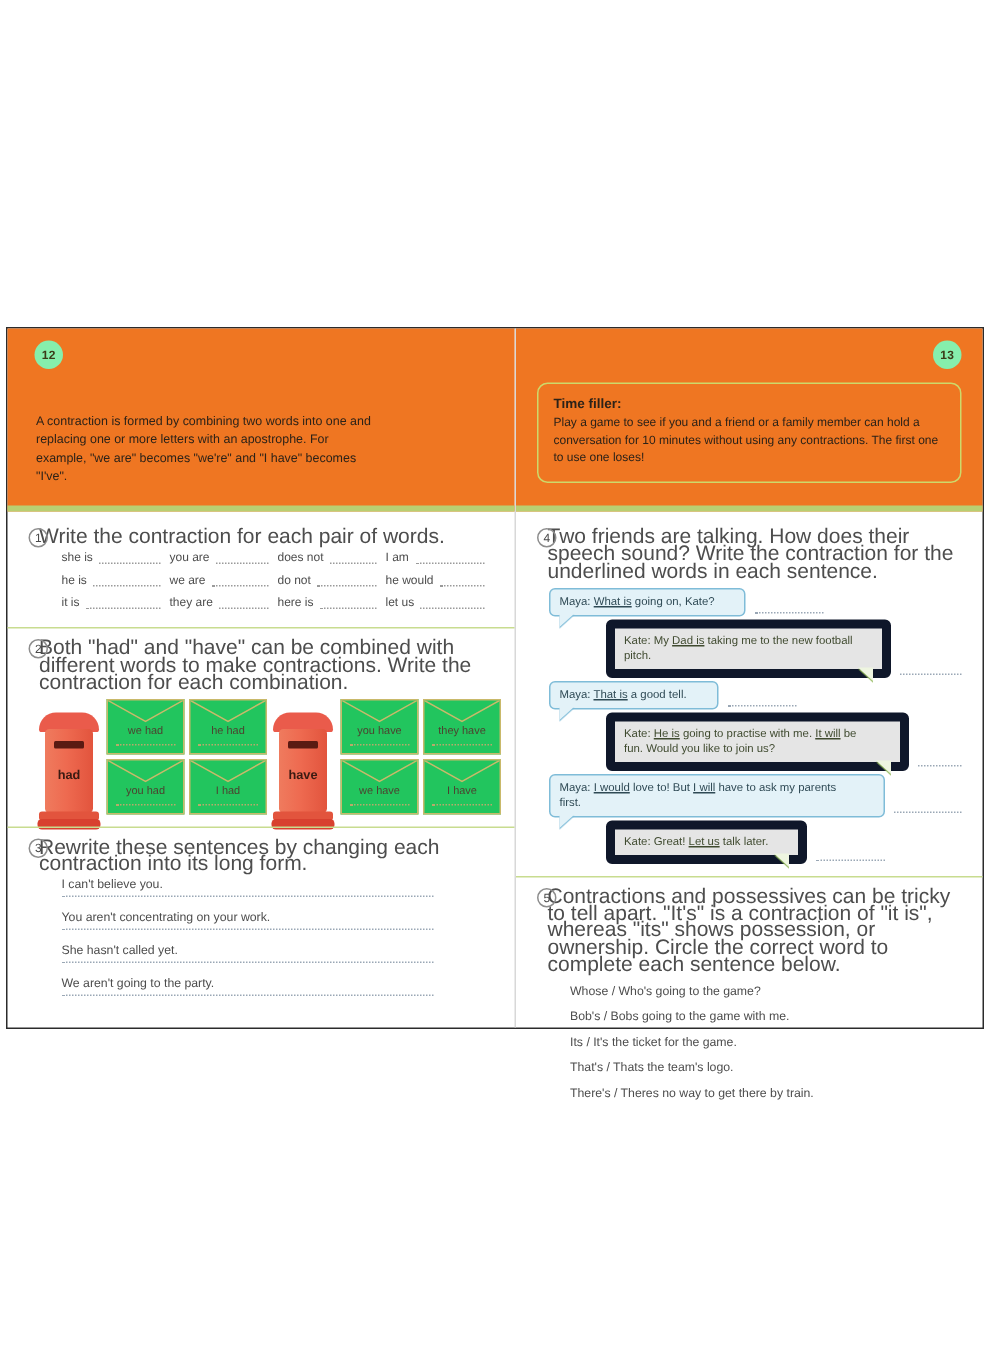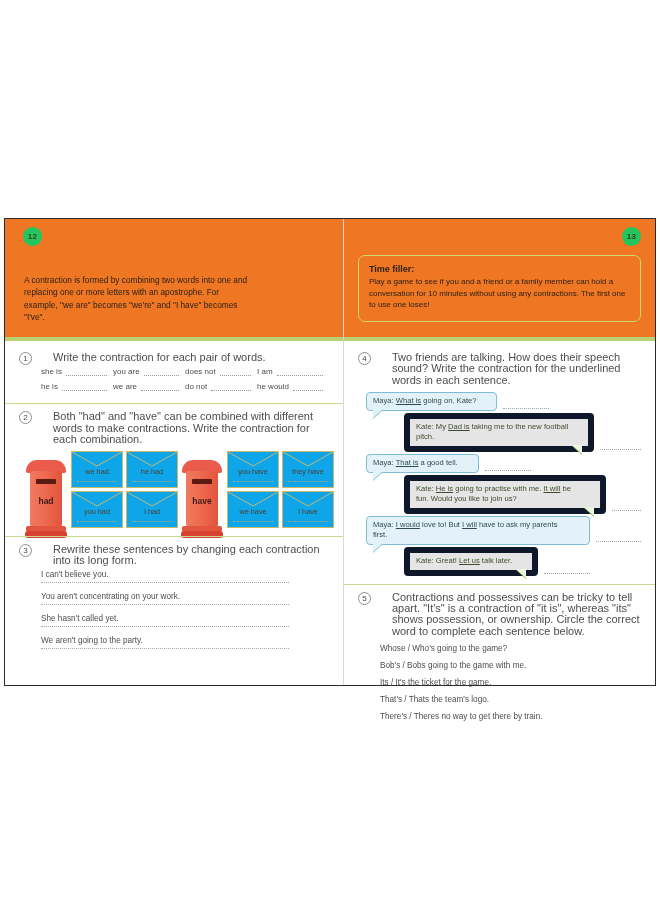--- a/index.html
+++ b/index.html
@@ -24,21 +24,21 @@
   
   .header-band {
     position: absolute; left:0; top:0; right:0; height: 122px;
     background: #ef7622;
   }
   .header-band.left  { border-bottom: 4px solid #b9cf72; }
   .header-band.right { border-bottom: 4px solid #b9cf72; }
 
   .page-badge {
     position: absolute; width: 19px; height: 19px; border-radius: 50%;
-    background: #22c55e; color: #3b3b18;
+    background: #86efac; color: #3b3b18;
     font-size: 8px; font-weight: bold;
     display:flex; align-items:center; justify-content:center;
     letter-spacing: .2px;
   }
   .badge-left  { left: 18px;  top: 8px; }
   .badge-right { right: 14px; top: 8px; }
 
   .page-title {
     position: absolute; left: 18px; top: 24px;
     font-size: 22px; color: #2c2218; font-weight: 300;
@@ -61,21 +61,21 @@
   .exercises { position: absolute; left:0; right:0; top:126px; bottom:0; }
   .ex { position: relative; padding: 7px 14px 6px 14px; }
   .ex + .ex { border-top: 1.4px solid #c8dc8f; }
 
   .num {
     position: absolute; left: 14px; top: 7px;
     width: 13px; height: 13px; border-radius: 50%;
     border: 1px solid #8d8d8d; color: #4a4a4a;
     font-size: 8px; display:flex; align-items:center; justify-content:center;
   }
-  .prompt { margin-left: 34px; font-size: 11px; line-height: 11.4px; color: #4d4d4d; }
+  .prompt { margin-left: 7px; font-size: 14px; line-height: 11.4px; color: #4d4d4d; }
 
   
   .wordgrid { margin: 4px 0 2px 22px; }
   .wordrow { display: flex; margin-bottom: 6px; }
   .wordcell { width: 79px; display: flex; align-items: flex-end; font-size: 8px; color: #4d4d4d; }
   .wordcell .w { white-space: nowrap; }
   .wordcell .blank {
     flex: 1; margin-left: 4px; margin-right: 6px;
     border-bottom: 1px dotted #9a9a9a; height: 8px;
   }
@@ -100,21 +100,21 @@
   .pb-label {
     position:absolute; left:0; top:36px; width:42px; text-align:center;
     font-size:8.5px; font-weight:bold; color:#3a1a12;
   }
   .pb-base1 { position:absolute; left:1px; top:66px; width:40px; height:6px; background:#e2543d; border-radius:2px; }
   .pb-base2 { position:absolute; left:0px; top:71px; width:42px; height:7px; background:#d8402f; border-radius:3px; }
 
   .envgrid { display: grid; grid-template-columns: 1fr 1fr; gap: 3px 3px; }
   .env {
     position: relative; width: 52px; height: 37px;
-    background: #0ea5e9; border: 1px solid #c9b96a;
+    background: #22c55e; border: 1px solid #c9b96a;
   }
   .env-v {
     position:absolute; left:0; top:0; width:100%; height:15px;
   }
   .env-v svg { display:block; width:100%; height:100%; }
   .env-text {
     position:absolute; left:0; top:15px; width:100%;
     text-align:center; font-size:7.3px; color:#4d4230;
   }
   .env-line {
@@ -206,20 +206,38 @@
               <div class="wordcell">
                   <span class="w">we are</span>
                   <span class="blank"></span>
                 </div>
               <div class="wordcell">
                   <span class="w">do not</span>
                   <span class="blank"></span>
                 </div>
               <div class="wordcell">
                   <span class="w">he would</span>
+                  <span class="blank"></span>
+                </div>
+            </div>
+            <div class="wordrow">
+              <div class="wordcell">
+                  <span class="w">it is</span>
+                  <span class="blank"></span>
+                </div>
+              <div class="wordcell">
+                  <span class="w">they are</span>
+                  <span class="blank"></span>
+                </div>
+              <div class="wordcell">
+                  <span class="w">here is</span>
+                  <span class="blank"></span>
+                </div>
+              <div class="wordcell">
+                  <span class="w">let us</span>
                   <span class="blank"></span>
                 </div>
             </div>
           </div>
         </div>
 
         <div class="ex">
           <div class="num">2</div>
           <div class="prompt">Both "had" and "have" can be combined with different words to make contractions. Write the contraction for each combination.</div>
 

